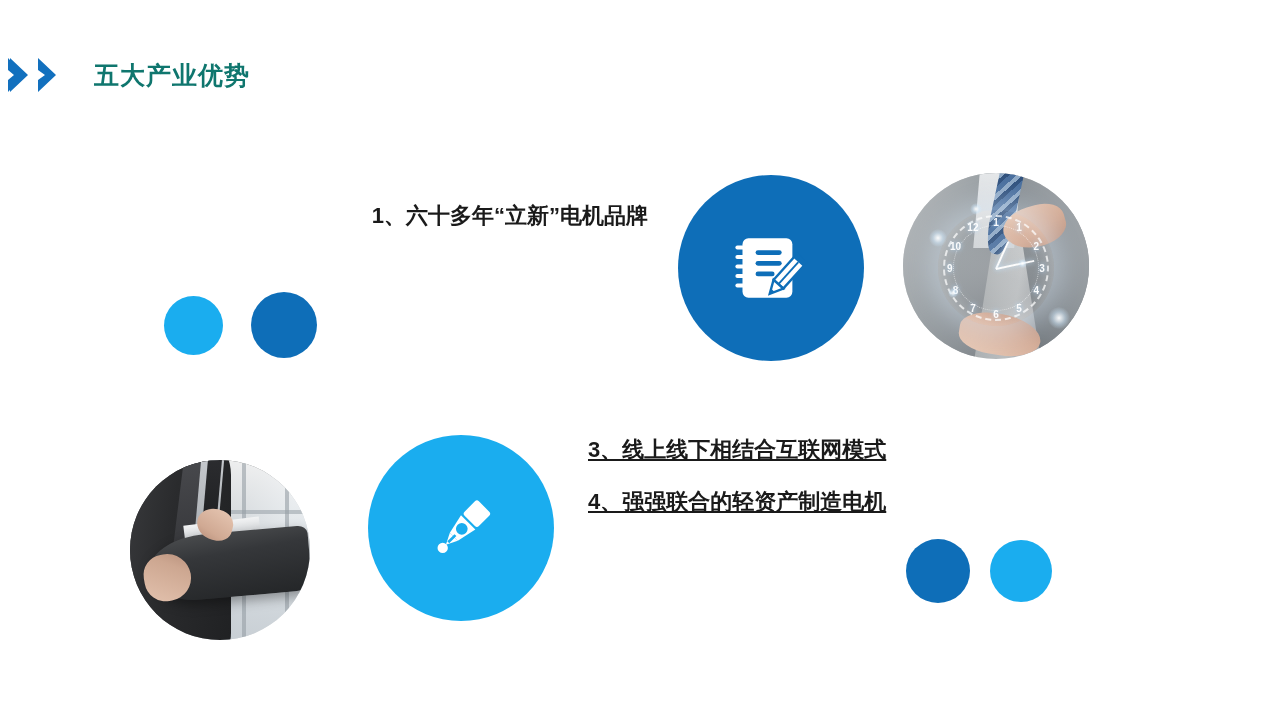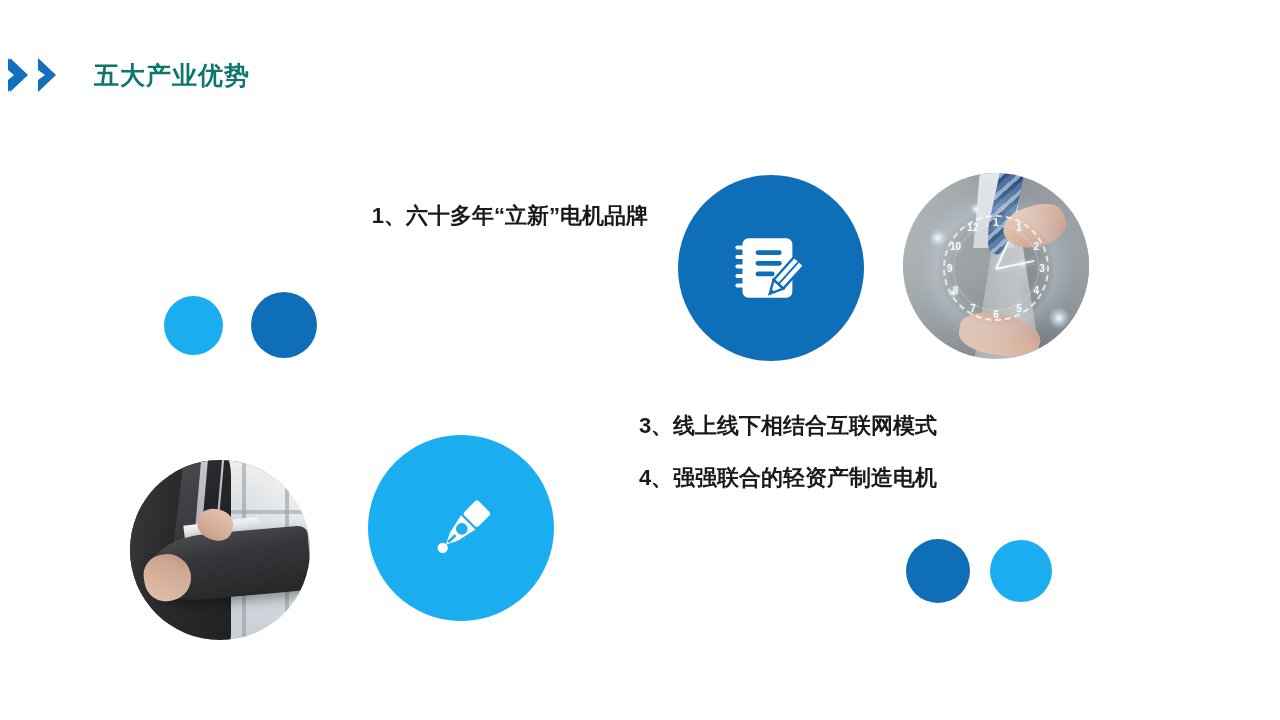--- a/index.html
+++ b/index.html
@@ -58,23 +58,24 @@
     white-space: nowrap;
   }
   #text-top {
     left: 258px;
     top: 190px;
     text-align: right;
     width: 390px;
   }
   #text-bottom {
     left: 588px;
-    top: 400px;
-    text-align: center;
+    top: 424px;
+    text-align: left;
     width: 400px;
+    text-decoration: underline;
   }
   .text-line { display: block; }
 
   
   .photo-circle {
     position: absolute;
     border-radius: 50%;
     overflow: hidden;
   }
   .photo-inner {

